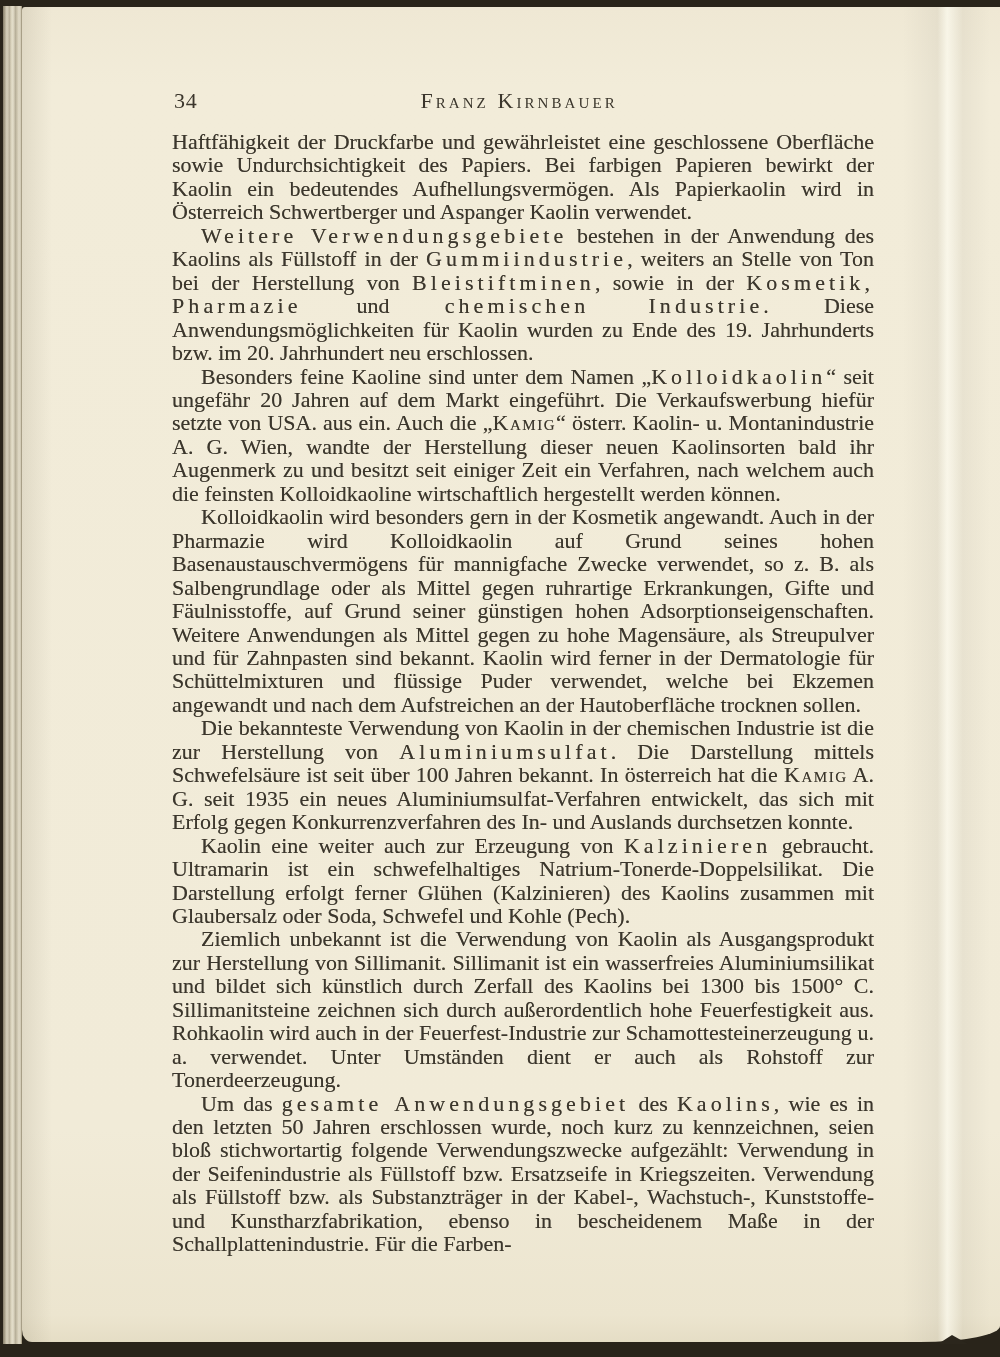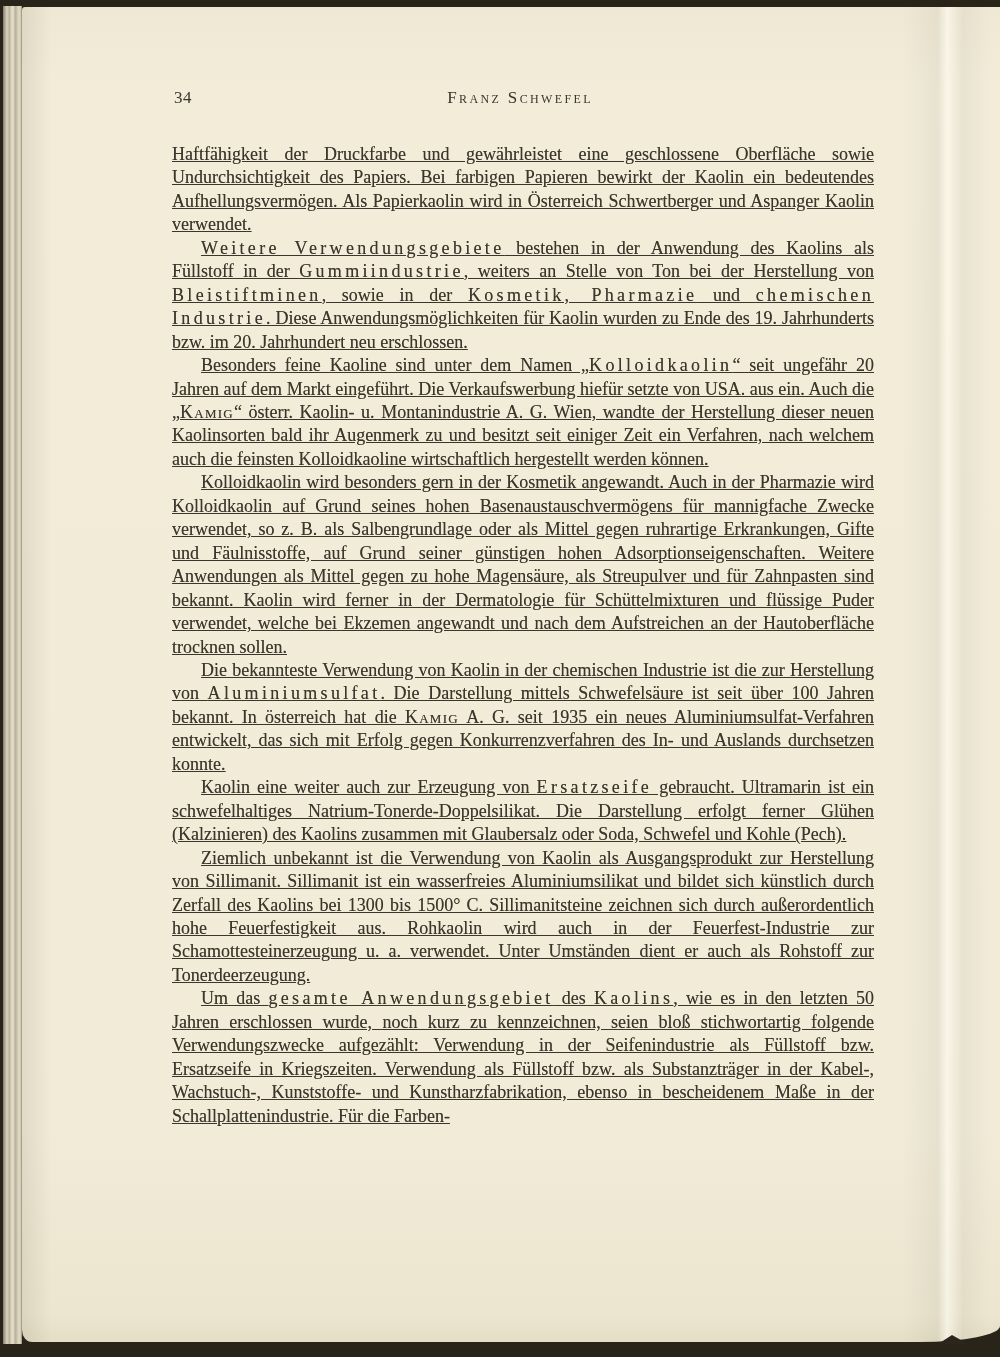--- a/index.html
+++ b/index.html
@@ -38,65 +38,64 @@
     width:0;height:0;
     border-left:14px solid transparent;
     border-right:16px solid transparent;
     border-bottom:9px solid #2b261c;
   }
   .text-block{
     position:absolute;left:150px;top:81px;width:702px;
     color:#3b362c;
   }
   .header-row{
-    position:relative;height:22px;margin-bottom:33px;
-    font-size:17px;
+    position:relative;height:22px;margin-bottom:20px;
+    font-size:22px;
   }
   .page-num{position:absolute;left:2px;top:0;letter-spacing:.03em;}
   .running-header{
     position:absolute;left:50%;top:0;transform:translateX(-52%);
     font-variant:small-caps;letter-spacing:.14em;
   }
   p.body-par{
     margin:0;
-    font-size:18px;line-height:23.45px;
+    font-size:22px;line-height:23.45px;
     text-align:justify;
     hyphens:auto;-webkit-hyphens:auto;
     text-shadow:0 0 .35px rgba(59,54,44,.55);
-    text-decoration:underline;
   }
   p.indent{text-indent:29px;}
   .sp{letter-spacing:.185em;}
   .sc{font-variant:small-caps;letter-spacing:.07em;margin-top:29px;}
 </style>
 </head>
 <body>
 
 <div class="scan-frame">
   <div class="edge-stack"></div>
 
   <div class="paper">
     <div class="text-block">
 
       <div class="header-row">
         <span class="page-num">34</span>
-        <span class="running-header">Franz Schwefel</span>
+        <span class="running-header">Franz Kirnbauer</span>
       </div>
 
       <p class="body-par"><span>Haftfähigkeit der Druckfarbe und gewährleistet eine geschlossene Oberfläche sowie Undurchsichtigkeit des Papiers. Bei farbigen Papieren bewirkt der Kaolin ein bedeutendes Aufhellungsvermögen. Als Papierkaolin wird in Österreich Schwertberger und Aspanger Kaolin verwendet.</span></p>
 
       <p class="body-par indent"><span class="sp">Weitere Verwendungsgebiete</span><span> bestehen in der Anwendung des Kaolins als Füllstoff in der </span><span class="sp">Gummiindustrie</span><span>, weiters an Stelle von Ton bei der Herstellung von </span><span class="sp">Bleistiftminen</span><span>, sowie in der </span><span class="sp">Kosmetik, Pharmazie</span><span> und </span><span class="sp">chemischen Industrie</span><span>. Diese Anwendungsmöglichkeiten für Kaolin wurden zu Ende des 19. Jahrhunderts bzw. im 20. Jahrhundert neu erschlossen.</span></p>
 
       <p class="body-par indent"><span>Besonders feine Kaoline sind unter dem Namen „</span><span class="sp">Kolloidkaolin</span><span>“ seit ungefähr 20 Jahren auf dem Markt eingeführt. Die Verkaufswerbung hiefür setzte von USA. aus ein. Auch die „</span><span class="sc">Kamig</span><span>“ österr. Kaolin- u. Montanindustrie A. G. Wien, wandte der Herstellung dieser neuen Kaolinsorten bald ihr Augenmerk zu und besitzt seit einiger Zeit ein Verfahren, nach welchem auch die feinsten Kolloidkaoline wirtschaftlich hergestellt werden können.</span></p>
 
       <p class="body-par indent"><span>Kolloidkaolin wird besonders gern in der Kosmetik angewandt. Auch in der Pharmazie wird Kolloidkaolin auf Grund seines hohen Basenaustauschvermögens für mannigfache Zwecke verwendet, so z. B. als Salbengrundlage oder als Mittel gegen ruhrartige Erkrankungen, Gifte und Fäulnisstoffe, auf Grund seiner günstigen hohen Adsorptionseigenschaften. Weitere Anwendungen als Mittel gegen zu hohe Magensäure, als Streupulver und für Zahnpasten sind bekannt. Kaolin wird ferner in der Dermatologie für Schüttelmixturen und flüssige Puder verwendet, welche bei Ekzemen angewandt und nach dem Aufstreichen an der Hautoberfläche trocknen sollen.</span></p>
 
       <p class="body-par indent"><span>Die bekannteste Verwendung von Kaolin in der chemischen Industrie ist die zur Herstellung von </span><span class="sp">Aluminiumsulfat</span><span>. Die Darstellung mittels Schwefelsäure ist seit über 100 Jahren bekannt. In österreich hat die </span><span class="sc">Kamig</span><span> A. G. seit 1935 ein neues Aluminiumsulfat-Verfahren entwickelt, das sich mit Erfolg gegen Konkurrenzverfahren des In- und Auslands durchsetzen konnte.</span></p>
 
-      <p class="body-par indent"><span>Kaolin eine weiter auch zur Erzeugung von </span><span class="sp">Ersatzseife</span><span> gebraucht. Ultramarin ist ein schwefelhaltiges Natrium-Tonerde-Doppelsilikat. Die Darstellung erfolgt ferner Glühen (Kalzinieren) des Kaolins zusammen mit Glaubersalz oder Soda, Schwefel und Kohle (Pech).</span></p>
+      <p class="body-par indent"><span>Kaolin eine weiter auch zur Erzeugung von </span><span class="sp">Kalzinieren</span><span> gebraucht. Ultramarin ist ein schwefelhaltiges Natrium-Tonerde-Doppelsilikat. Die Darstellung erfolgt ferner Glühen (Kalzinieren) des Kaolins zusammen mit Glaubersalz oder Soda, Schwefel und Kohle (Pech).</span></p>
 
       <p class="body-par indent"><span>Ziemlich unbekannt ist die Verwendung von Kaolin als Ausgangsprodukt zur Herstellung von Sillimanit. Sillimanit ist ein wasserfreies Aluminiumsilikat und bildet sich künstlich durch Zerfall des Kaolins bei 1300 bis 1500° C. Sillimanitsteine zeichnen sich durch außerordentlich hohe Feuerfestigkeit aus. Rohkaolin wird auch in der Feuerfest-Industrie zur Schamottesteinerzeugung u. a. verwendet. Unter Umständen dient er auch als Rohstoff zur Tonerdeerzeugung.</span></p>
 
       <p class="body-par indent"><span>Um das </span><span class="sp">gesamte Anwendungsgebiet</span><span> des </span><span class="sp">Kaolins</span><span>, wie es in den letzten 50 Jahren erschlossen wurde, noch kurz zu kennzeichnen, seien bloß stichwortartig folgende Verwendungszwecke aufgezählt: Verwendung in der Seifenindustrie als Füllstoff bzw. Ersatzseife in Kriegszeiten. Verwendung als Füllstoff bzw. als Substanzträger in der Kabel-, Wachstuch-, Kunststoffe- und Kunstharzfabrikation, ebenso in bescheidenem Maße in der Schallplattenindustrie. Für die Farben-</span></p>
 
     </div>
   </div>
 
   <div class="crease-notch"></div>
 </div>

